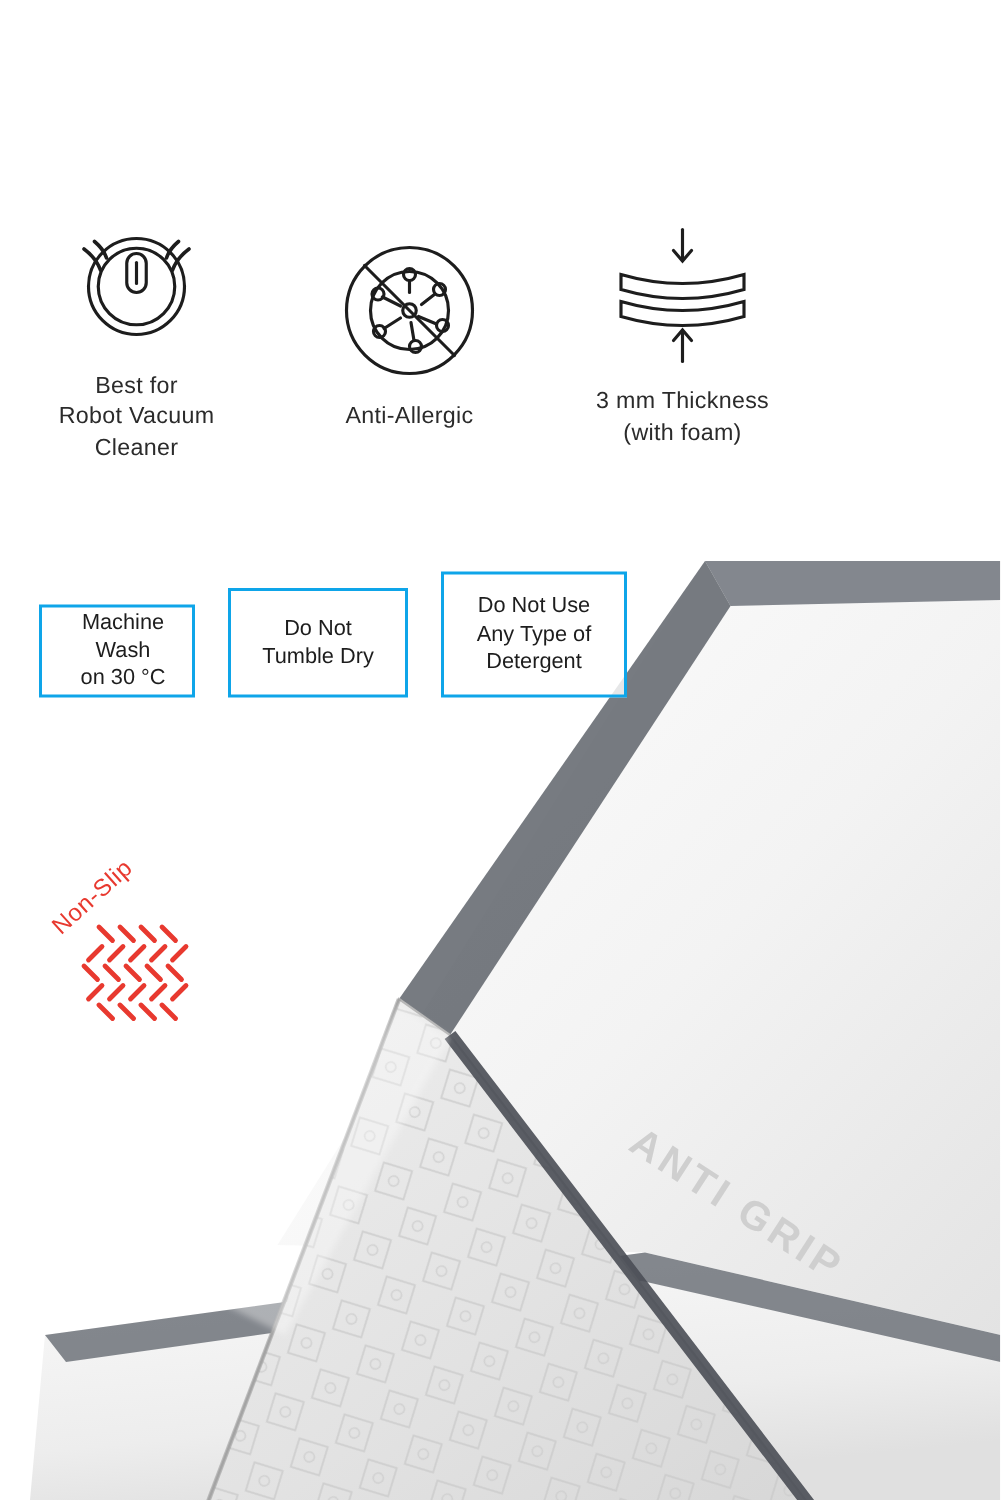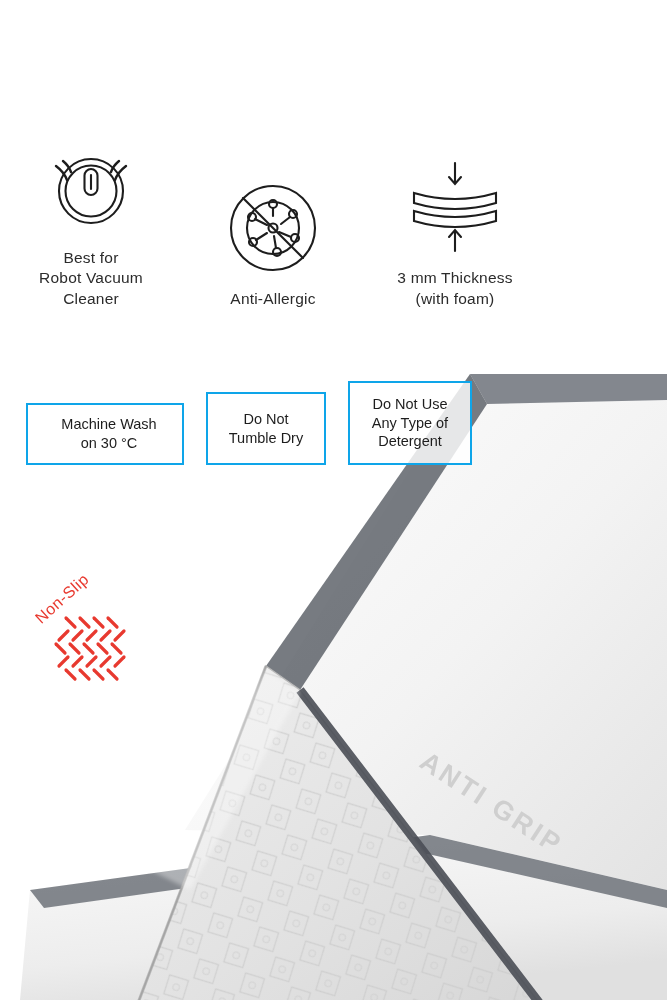--- a/index.html
+++ b/index.html
@@ -15,21 +15,21 @@
   }
 
   
   .features {
     position: absolute;
     top: 132px;
     left: 0;
     width: 546px;
     display: flex;
     justify-content: space-around;
-    align-items: flex-end;
+    align-items: center;
   }
   .feature {
     width: 150px;
     display: flex;
     flex-direction: column;
     align-items: center;
   }
   .feature-icon {
     height: 110px;
     display: flex;
@@ -58,21 +58,21 @@
   .care-box {
     border: 2px solid #0ea5e9;
     background: rgba(255,255,255,.82);
     padding: 9px 12px;
     text-align: center;
     font-size: 14.5px;
     line-height: 1.3;
     white-space: pre-line;
     color: #1d1d1d;
   }
-  .care-box.b1 { width: 158px; height: 62px; display:flex; align-items:center; justify-content:center;padding-left:20px;}
+  .care-box.b1 { width: 104px; height: 62px; display:flex; align-items:center; justify-content:center;padding-left:20px;}
   .care-box.b2 { width: 120px; height: 73px; display:flex; align-items:center; justify-content:center;}
   .care-box.b3 { width: 124px; height: 84px; display:flex; align-items:center; justify-content:center;}
 
   
   .nonslip {
     position: absolute;
     top: 592px;
     left: 30px;
     width: 150px;
     height: 120px;

